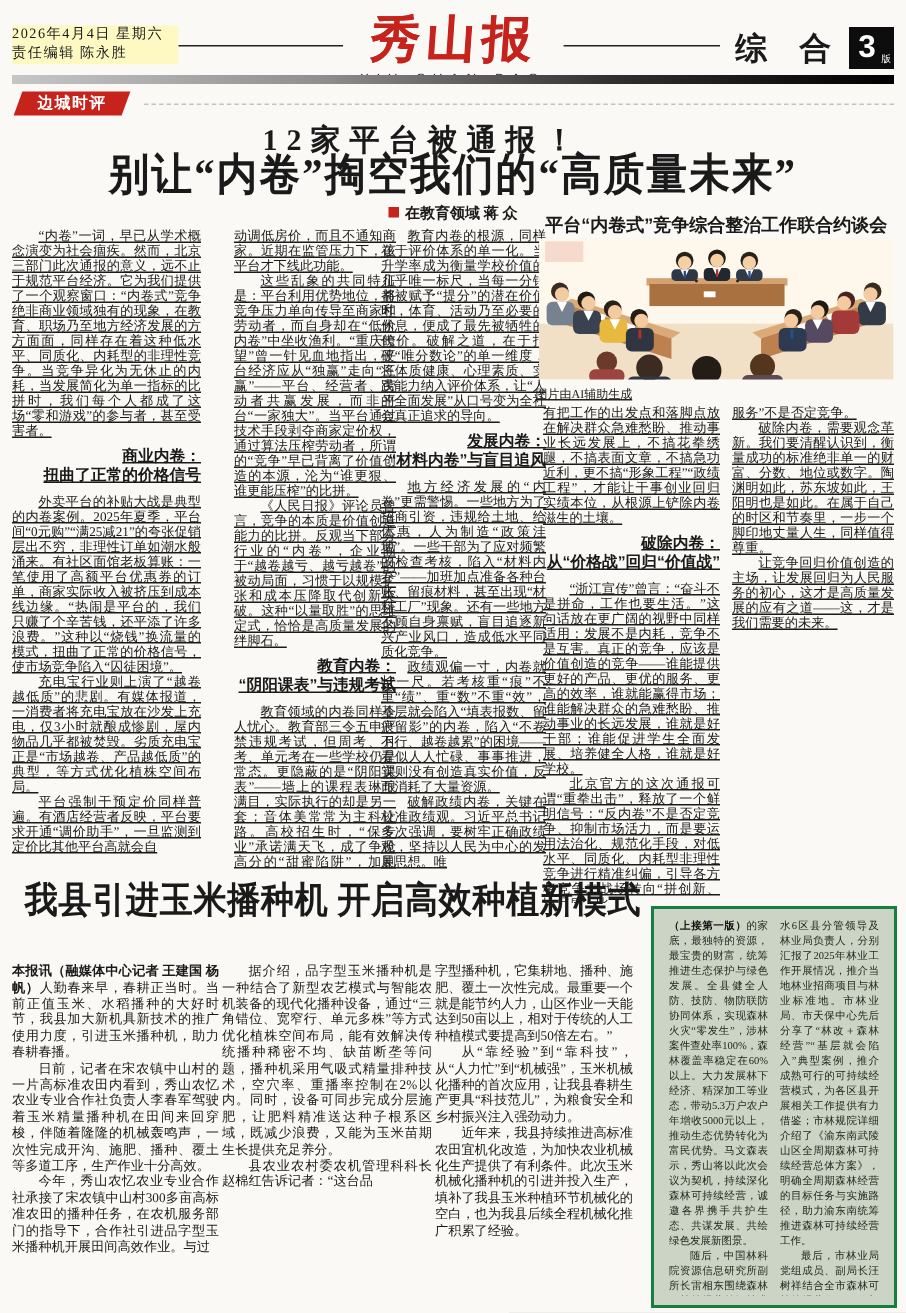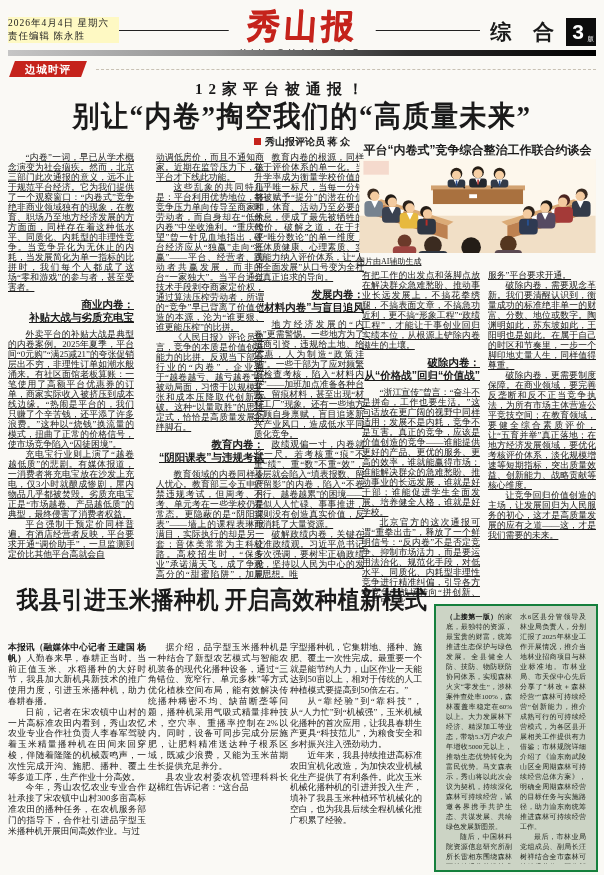--- a/index.html
+++ b/index.html
@@ -21,21 +21,21 @@
   .pagebox .num{font-size:21px;font-weight:700;line-height:28px;font-family:"Liberation Sans",sans-serif;margin-left:-6px;}
   .pagebox .unit{position:absolute;right:2px;bottom:2px;font-size:6.5px;}
   .grad-bar{position:absolute;top:50px;left:8px;width:588px;height:6px;
             background:linear-gradient(90deg,#c6c6c6 0%,#8f8f8f 35%,#303030 68%,#000 100%);}
 
   
   .banner{position:absolute;top:61px;left:12px;width:72px;height:16px;background:#c5231c;transform:skewX(-20deg);}
   .banner span{display:block;transform:skewX(20deg);color:#fff;font-size:10.5px;font-weight:700;line-height:16px;text-align:center;
                font-family:"Liberation Sans",sans-serif;letter-spacing:1px;}
   .banner-rule{position:absolute;top:69px;left:96px;right:8px;border-top:1px dashed #c8c1b4;}
-  .kicker{position:absolute;top:80px;left:0;width:564px;text-align:center;font-size:15px;letter-spacing:6px;font-weight:600;}
+  .kicker{position:absolute;top:80px;left:0;width:564px;text-align:center;font-size:20px;letter-spacing:6px;font-weight:600;}
   .main-title{position:absolute;top:97px;left:0;width:604px;text-align:center;font-size:27px;font-weight:900;
               letter-spacing:1.5px;transform:scaleY(1.08);transform-origin:top;}
   .byline{position:absolute;top:135px;left:0;width:604px;text-align:center;font-size:10px;font-weight:700;}
   .byline .sq{display:inline-block;width:7px;height:7px;background:#c5231c;margin-right:4px;}
 
   
   .body{position:absolute;top:152px;left:8px;width:588px;height:450px;}
   .col{position:absolute;overflow:hidden;text-decoration:underline;}
   .col p{margin:0;font-size:8.8px;line-height:10px;text-align:justify;text-indent:2em;}
   .col p.noindent{text-indent:0;}
@@ -94,30 +94,30 @@
   </div>
   <div class="grad-bar" data-name="header-gradient-bar"></div>
 
   <div class="banner" data-name="column-banner">
       <span data-name="column-banner-label">边城时评</span>
     </div>
   <div class="banner-rule" data-name="banner-dashed-rule"></div>
   <div class="kicker" data-name="kicker-headline">12家平台被通报！</div>
   <div class="main-title" data-name="main-headline">别让“内卷”掏空我们的“高质量未来”</div>
   <div class="byline" data-name="byline">
-    <span class="sq" data-name="byline-square-icon"></span><span data-name="byline-text">秀山报评论员 蒋 众</span>
+    <span class="sq" data-name="byline-square-icon"></span><span data-name="byline-text">在教育领域 蒋 众</span>
   </div>
 
   <div class="body" data-name="lead-article-body">
     <div class="col c1" data-name="article-column-1">
         <p data-name="article-paragraph">“内卷”一词，早已从学术概念演变为社会痼疾。然而，北京三部门此次通报的意义，远不止于规范平台经济。它为我们提供了一个观察窗口：“内卷式”竞争绝非商业领域独有的现象，在教育、职场乃至地方经济发展的方方面面，同样存在着这种低水平、同质化、内耗型的非理性竞争。当竞争异化为无休止的内耗，当发展简化为单一指标的比拼时，我们每个人都成了这场“零和游戏”的参与者，甚至受害者。</p>
         <h3 data-name="column-subheading">商业内卷：
-补贴大战与劣质充电宝</h3>
+扭曲了正常的价格信号</h3>
         <p data-name="article-paragraph">外卖平台的补贴大战是典型的内卷案例。2025年夏季，平台间“0元购”“满25减21”的夸张促销层出不穷，非理性订单如潮水般涌来。有社区面馆老板算账：一笔使用了高额平台优惠券的订单，商家实际收入被挤压到成本线边缘。“热闹是平台的，我们只赚了个辛苦钱，还平添了许多浪费。”这种以“烧钱”换流量的模式，扭曲了正常的价格信号，使市场竞争陷入“囚徒困境”。</p>
-        <p data-name="article-paragraph">充电宝行业则上演了“越卷越低质”的悲剧。有媒体报道，一消费者将充电宝放在沙发上充电，仅3小时就酿成惨剧，屋内物品几乎都被焚毁。劣质充电宝正是“市场越卷、产品越低质”的典型，最终侵害了消费者权益。</p>
+        <p data-name="article-paragraph">充电宝行业则上演了“越卷越低质”的悲剧。有媒体报道，一消费者将充电宝放在沙发上充电，仅3小时就酿成惨剧，屋内物品几乎都被焚毁。劣质充电宝正是“市场越卷、产品越低质”的典型，等方式优化植株空间布局。</p>
         <p data-name="article-paragraph">平台强制干预定价同样普遍。有酒店经营者反映，平台要求开通“调价助手”，一旦监测到定价比其他平台高就会自</p>
       </div>
     <div class="col c2" data-name="article-column-2">
         <p data-name="article-paragraph" class="noindent">动调低房价，而且不通知商家。近期在监管压力下，该平台才下线此功能。</p>
         <p data-name="article-paragraph">这些乱象的共同特征是：平台利用优势地位，将竞争压力单向传导至商家和劳动者，而自身却在“低价内卷”中坐收渔利。“重庆瞭望”曾一针见血地指出，平台经济应从“独赢”走向“三赢”——平台、经营者、劳动者共赢发展，而非平台“一家独大”。当平台通过技术手段剥夺商家定价权，通过算法压榨劳动者，所谓的“竞争”早已背离了价值创造的本源，沦为“谁更狠、谁更能压榨”的比拼。</p>
         <p data-name="article-paragraph">《人民日报》评论员曾言，竞争的本质是价值创造能力的比拼。反观当下部分行业的“内卷”，企业囿于“越卷越亏、越亏越卷”的被动局面，习惯于以规模扩张和成本压降取代创新突破。这种“以量取胜”的思维定式，恰恰是高质量发展的绊脚石。</p>
         <h3 data-name="column-subheading">教育内卷：
 “阴阳课表”与违规考试</h3>
         <p data-name="article-paragraph">教育领域的内卷同样令人忧心。教育部三令五申严禁违规考试，但周考、月考、单元考在一些学校仍是常态。更隐蔽的是“阴阳课表”——墙上的课程表琳琅满目，实际执行的却是另一套；音体美常常为主科让路。高校招生时，“保专业”承诺满天飞，成了争抢高分的“甜蜜陷阱”，加剧了“唯分数论”和过度竞争压力，使教育价值严重窄化。</p>
       </div>
@@ -130,23 +130,22 @@
         <p data-name="article-paragraph">破解政绩内卷，关键在校准政绩观。习近平总书记多次强调，要树牢正确政绩观，坚持以人民为中心的发展思想。唯</p>
       </div>
     <div class="col c4" data-name="article-column-4">
         <p data-name="article-paragraph" class="noindent">有把工作的出发点和落脚点放在解决群众急难愁盼、推动事业长远发展上，不搞花拳绣腿，不搞表面文章，不搞急功近利，更不搞“形象工程”“政绩工程”，才能让干事创业回归实绩本位，从根源上铲除内卷滋生的土壤。</p>
         <h3 data-name="column-subheading">破除内卷：
 从“价格战”回归“价值战”</h3>
         <p data-name="article-paragraph">“浙江宣传”曾言：“奋斗不是拼命，工作也要生活。”这句话放在更广阔的视野中同样适用；发展不是内耗，竞争不是互害。真正的竞争，应该是价值创造的竞争——谁能提供更好的产品、更优的服务、更高的效率，谁就能赢得市场；谁能解决群众的急难愁盼、推动事业的长远发展，谁就是好干部；谁能促进学生全面发展、培养健全人格，谁就是好学校。</p>
         <p data-name="article-paragraph">北京官方的这次通报可谓“重拳出击”，释放了一个鲜明信号：“反内卷”不是否定竞争、抑制市场活力，而是要运用法治化、规范化手段，对低水平、同质化、内耗型非理性竞争进行精准纠偏，引导各方将竞争主战场转向“拼创新、比品质、比</p>
       </div>
     <div class="col c5" data-name="article-column-5">
-        <p data-name="article-paragraph" class="noindent">服务”平台要求开通。</p>
+        <p data-name="article-paragraph" class="noindent">服务”不是否定竞争。</p>
         <p data-name="article-paragraph">破除内卷，需要观念革新。我们要清醒认识到，衡量成功的标准绝非单一的财富、分数、地位或数字。陶渊明如此，苏东坡如此，王阳明也是如此。在属于自己的时区和节奏里，一步一个脚印地丈量人生，同样值得尊重。</p>
-        <p data-name="article-paragraph">破除内卷，更需要制度保障。在商业领域，要完善反垄断和反不正当竞争执法，为所有市场主体营造公平竞技空间；在教育领域，要健全综合素质评价，让“五育并举”真正落地；在地方经济发展领域，要优化考核评价体系，淡化规模增速等短期指标，突出质量效益、创新能力、战略贡献等核心维度。</p>
         <p data-name="article-paragraph">让竞争回归价值创造的主场，让发展回归为人民服务的初心，这才是高质量发展的应有之道——这，才是我们需要的未来。</p>
       </div>
 
     <div class="photo-block" data-name="photo-block">
       <div class="photo-title" data-name="photo-title">平台“内卷式”竞争综合整治工作联合约谈会</div>
       <svg class="photo-frame" viewBox="0 0 241 96" data-name="meeting-illustration" xmlns="http://www.w3.org/2000/svg">
         <rect width="241" height="96" fill="#fcf2e3"></rect>
         <rect width="241" height="58" fill="#fdf7ec"></rect>
         <rect x="4" y="2" width="26" height="14" fill="#eec3b4" opacity="0.55"></rect>
         <polygon points="0,58 241,58 241,96 0,96" fill="#f1dfc6"></polygon>
@@ -276,18 +275,18 @@
         <p data-name="article-paragraph">近年来，我县持续推进高标准农田宜机化改造，为加快农业机械化生产提供了有利条件。此次玉米机械化播种机的引进并投入生产，填补了我县玉米种植环节机械化的空白，也为我县后续全程机械化推广积累了经验。</p>
       </div>
   </div>
 
   <div class="green-box" data-name="continuation-box">
     <div class="gcol" data-name="continuation-box-column-1">
         <p data-name="article-paragraph" class="noindent"><strong data-name="paragraph-lead-label">（上接第一版）</strong>的家底，最独特的资源，最宝贵的财富，统筹推进生态保护与绿色发展。全县健全人防、技防、物防联防协同体系，实现森林火灾“零发生”，涉林案件查处率100%，森林覆盖率稳定在60%以上。大力发展林下经济、精深加工等业态，带动5.3万户农户年增收5000元以上，推动生态优势转化为富民优势。马文森表示，秀山将以此次会议为契机，持续深化森林可持续经营，诚邀各界携手共护生态、共谋发展、共绘绿色发展新图景。</p>
         <p data-name="article-paragraph">随后，中国林科院资源信息研究所副所长雷相东围绕森林可持续经营前沿技术作专题培训，为渝东南武陵山区森林可持续经营提供专业技术指导。黔江、武隆、石柱、秀山、酉阳、彭</p>
       </div>
     <div class="gcol" data-name="continuation-box-column-2">
-        <p data-name="article-paragraph" class="noindent">水6区县分管领导及林业局负责人，分别汇报了2025年林业工作开展情况，推介当地林业招商项目与林业标准地。市林业局、市天保中心先后分享了“林改＋森林经营”“森林可持续经营”创新能力，推介成熟可行的可持续经营模式，为各区县开展相关工作提供有力借鉴；市林规院详细介绍了《渝东南武陵山区全周期森林可持续经营总体方案》，明确全周期森林经营的目标任务与实施路径，助力渝东南统筹推进森林可持续经营工作。</p>
+        <p data-name="article-paragraph" class="noindent">水6区县分管领导及林业局负责人，分别汇报了2025年林业工作开展情况，推介当地林业招商项目与林业标准地。市林业局、市天保中心先后分享了“林改＋森林经营”“基层就会陷入”典型案例，推介成熟可行的可持续经营模式，为各区县开展相关工作提供有力借鉴；市林规院详细介绍了《渝东南武陵山区全周期森林可持续经营总体方案》，明确全周期森林经营的目标任务与实施路径，助力渝东南统筹推进森林可持续经营工作。</p>
         <p data-name="article-paragraph">最后，市林业局党组成员、副局长汪树祥结合全市森林可持续经营作了工作部署，对渝东南各区县下一步工作提出明确要求。他强调，要坚持问题导向、量质并重，着力提升森林质量，推动生态保护与绿色产业协同发展，为筑牢长江上游生态屏障贡献渝东南力量。</p>
       </div>
   </div>
 
 </div>
 
 </body></html>

